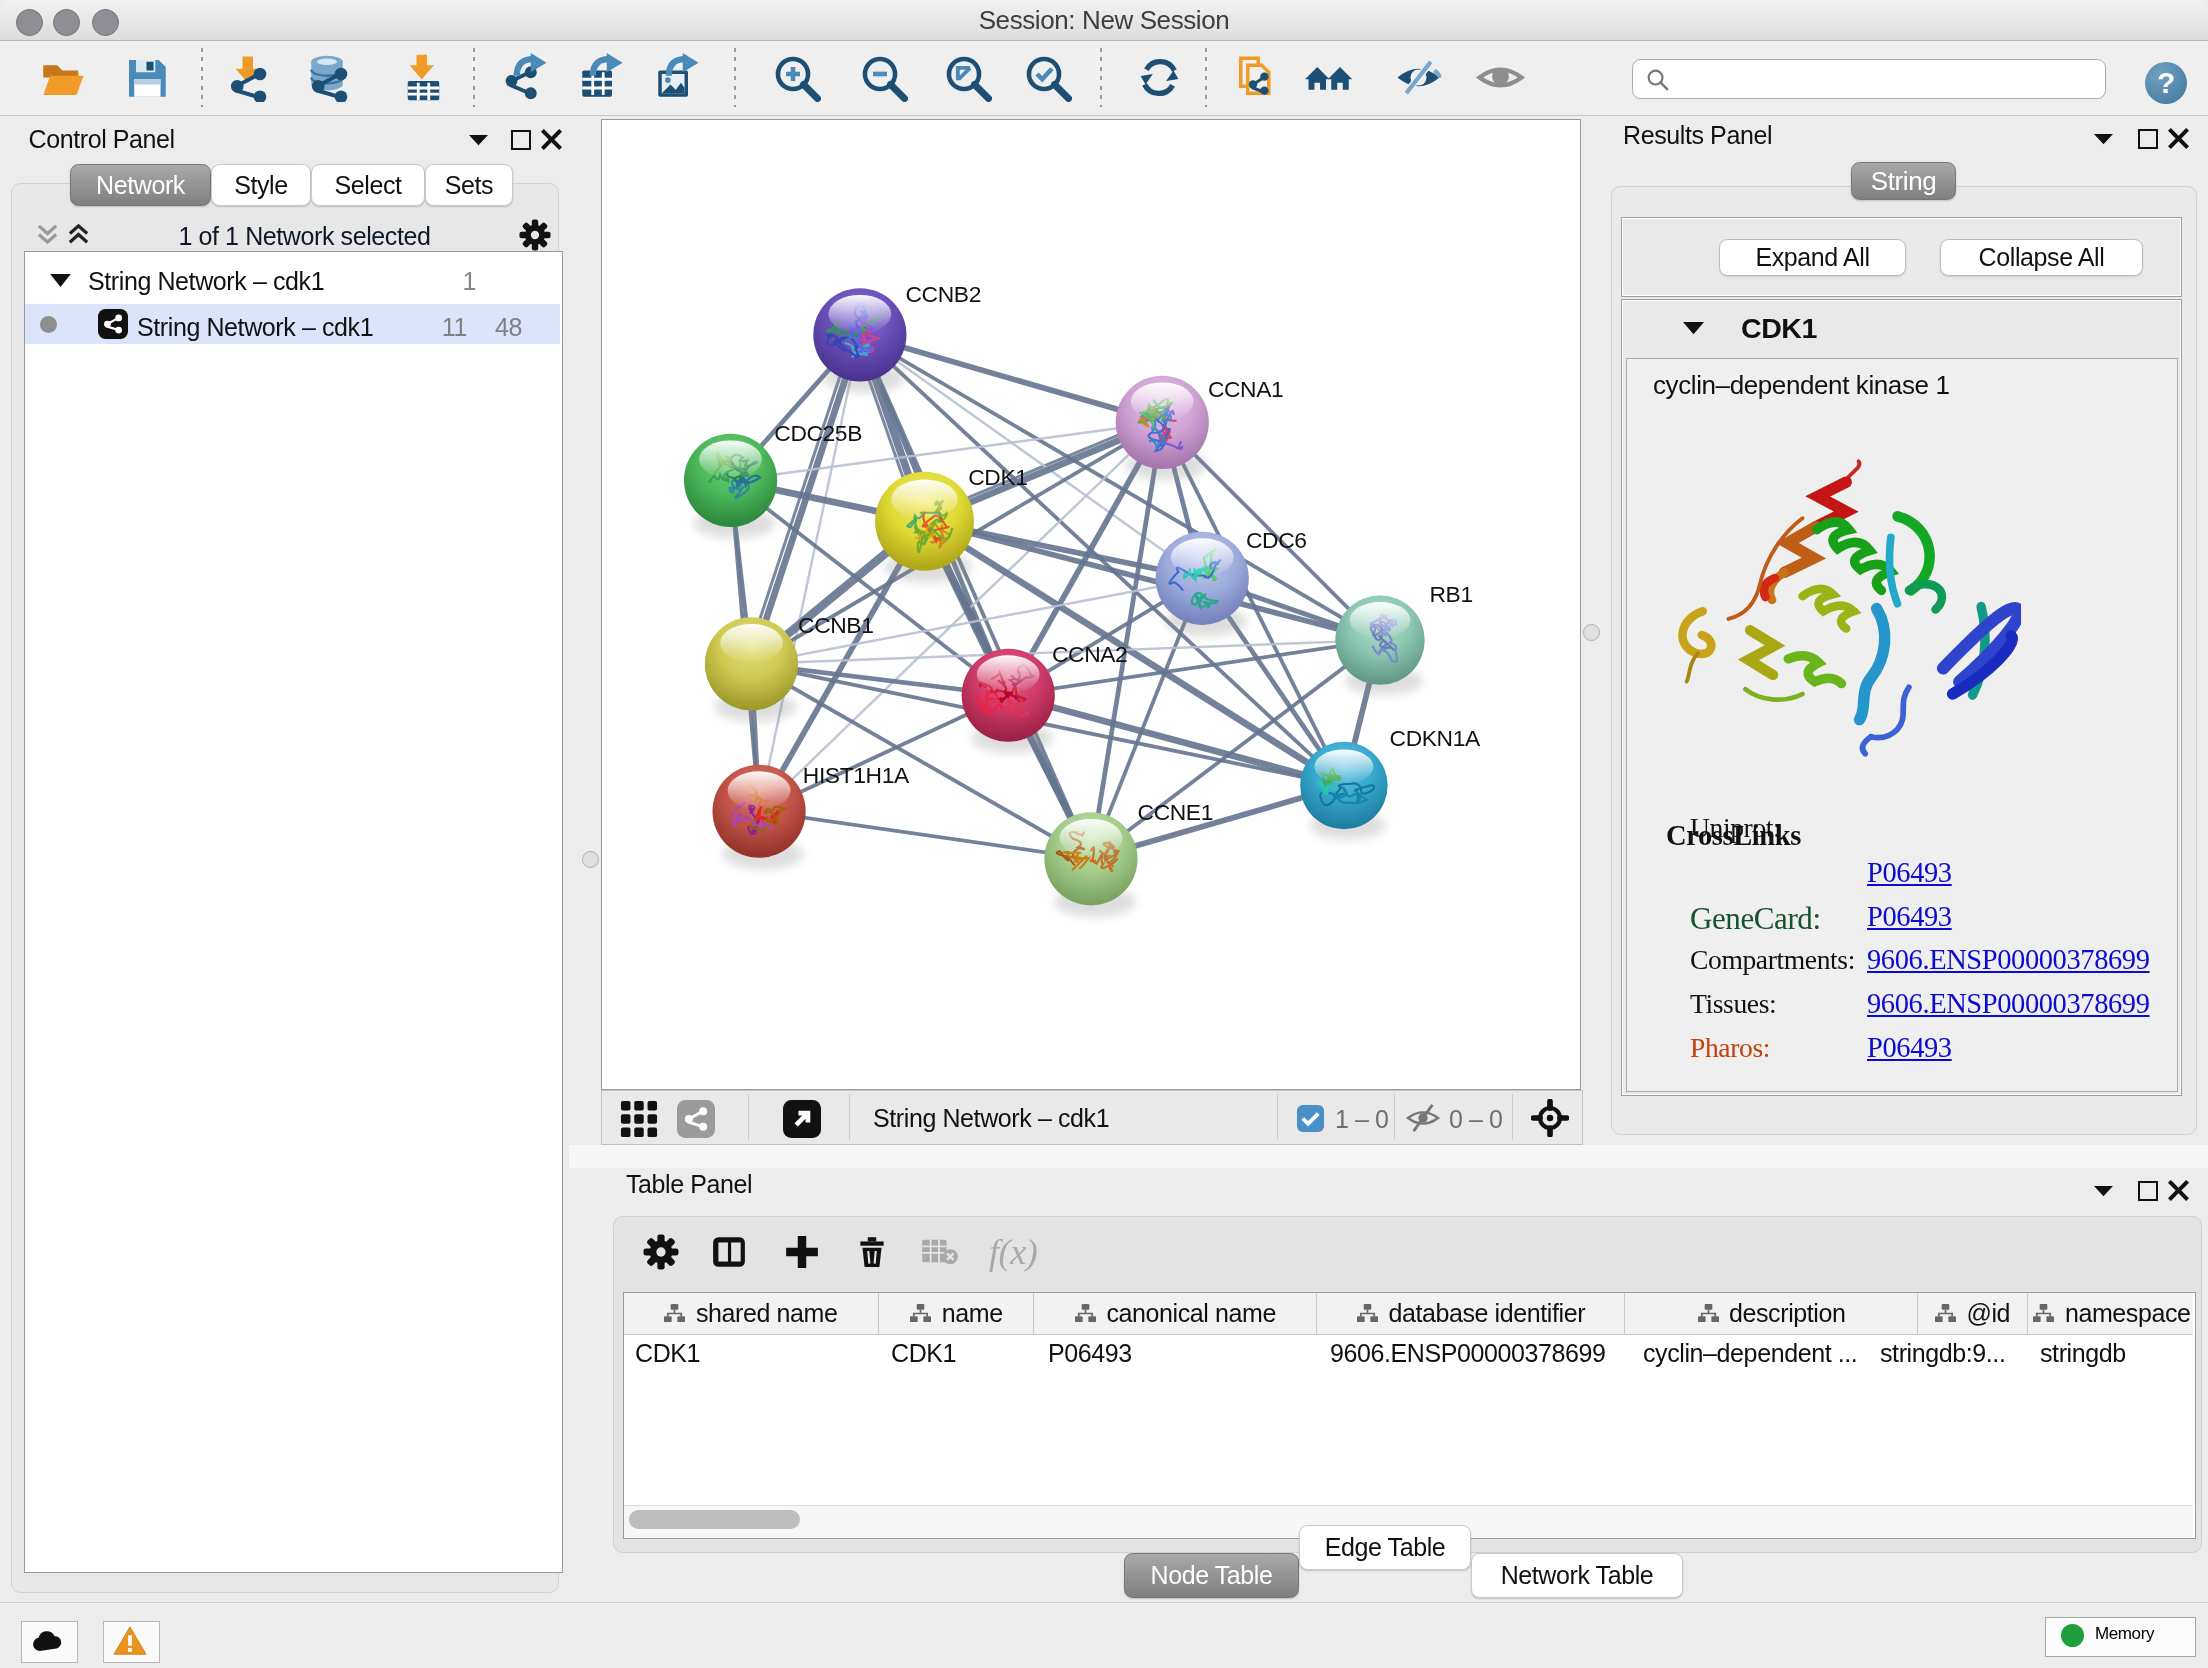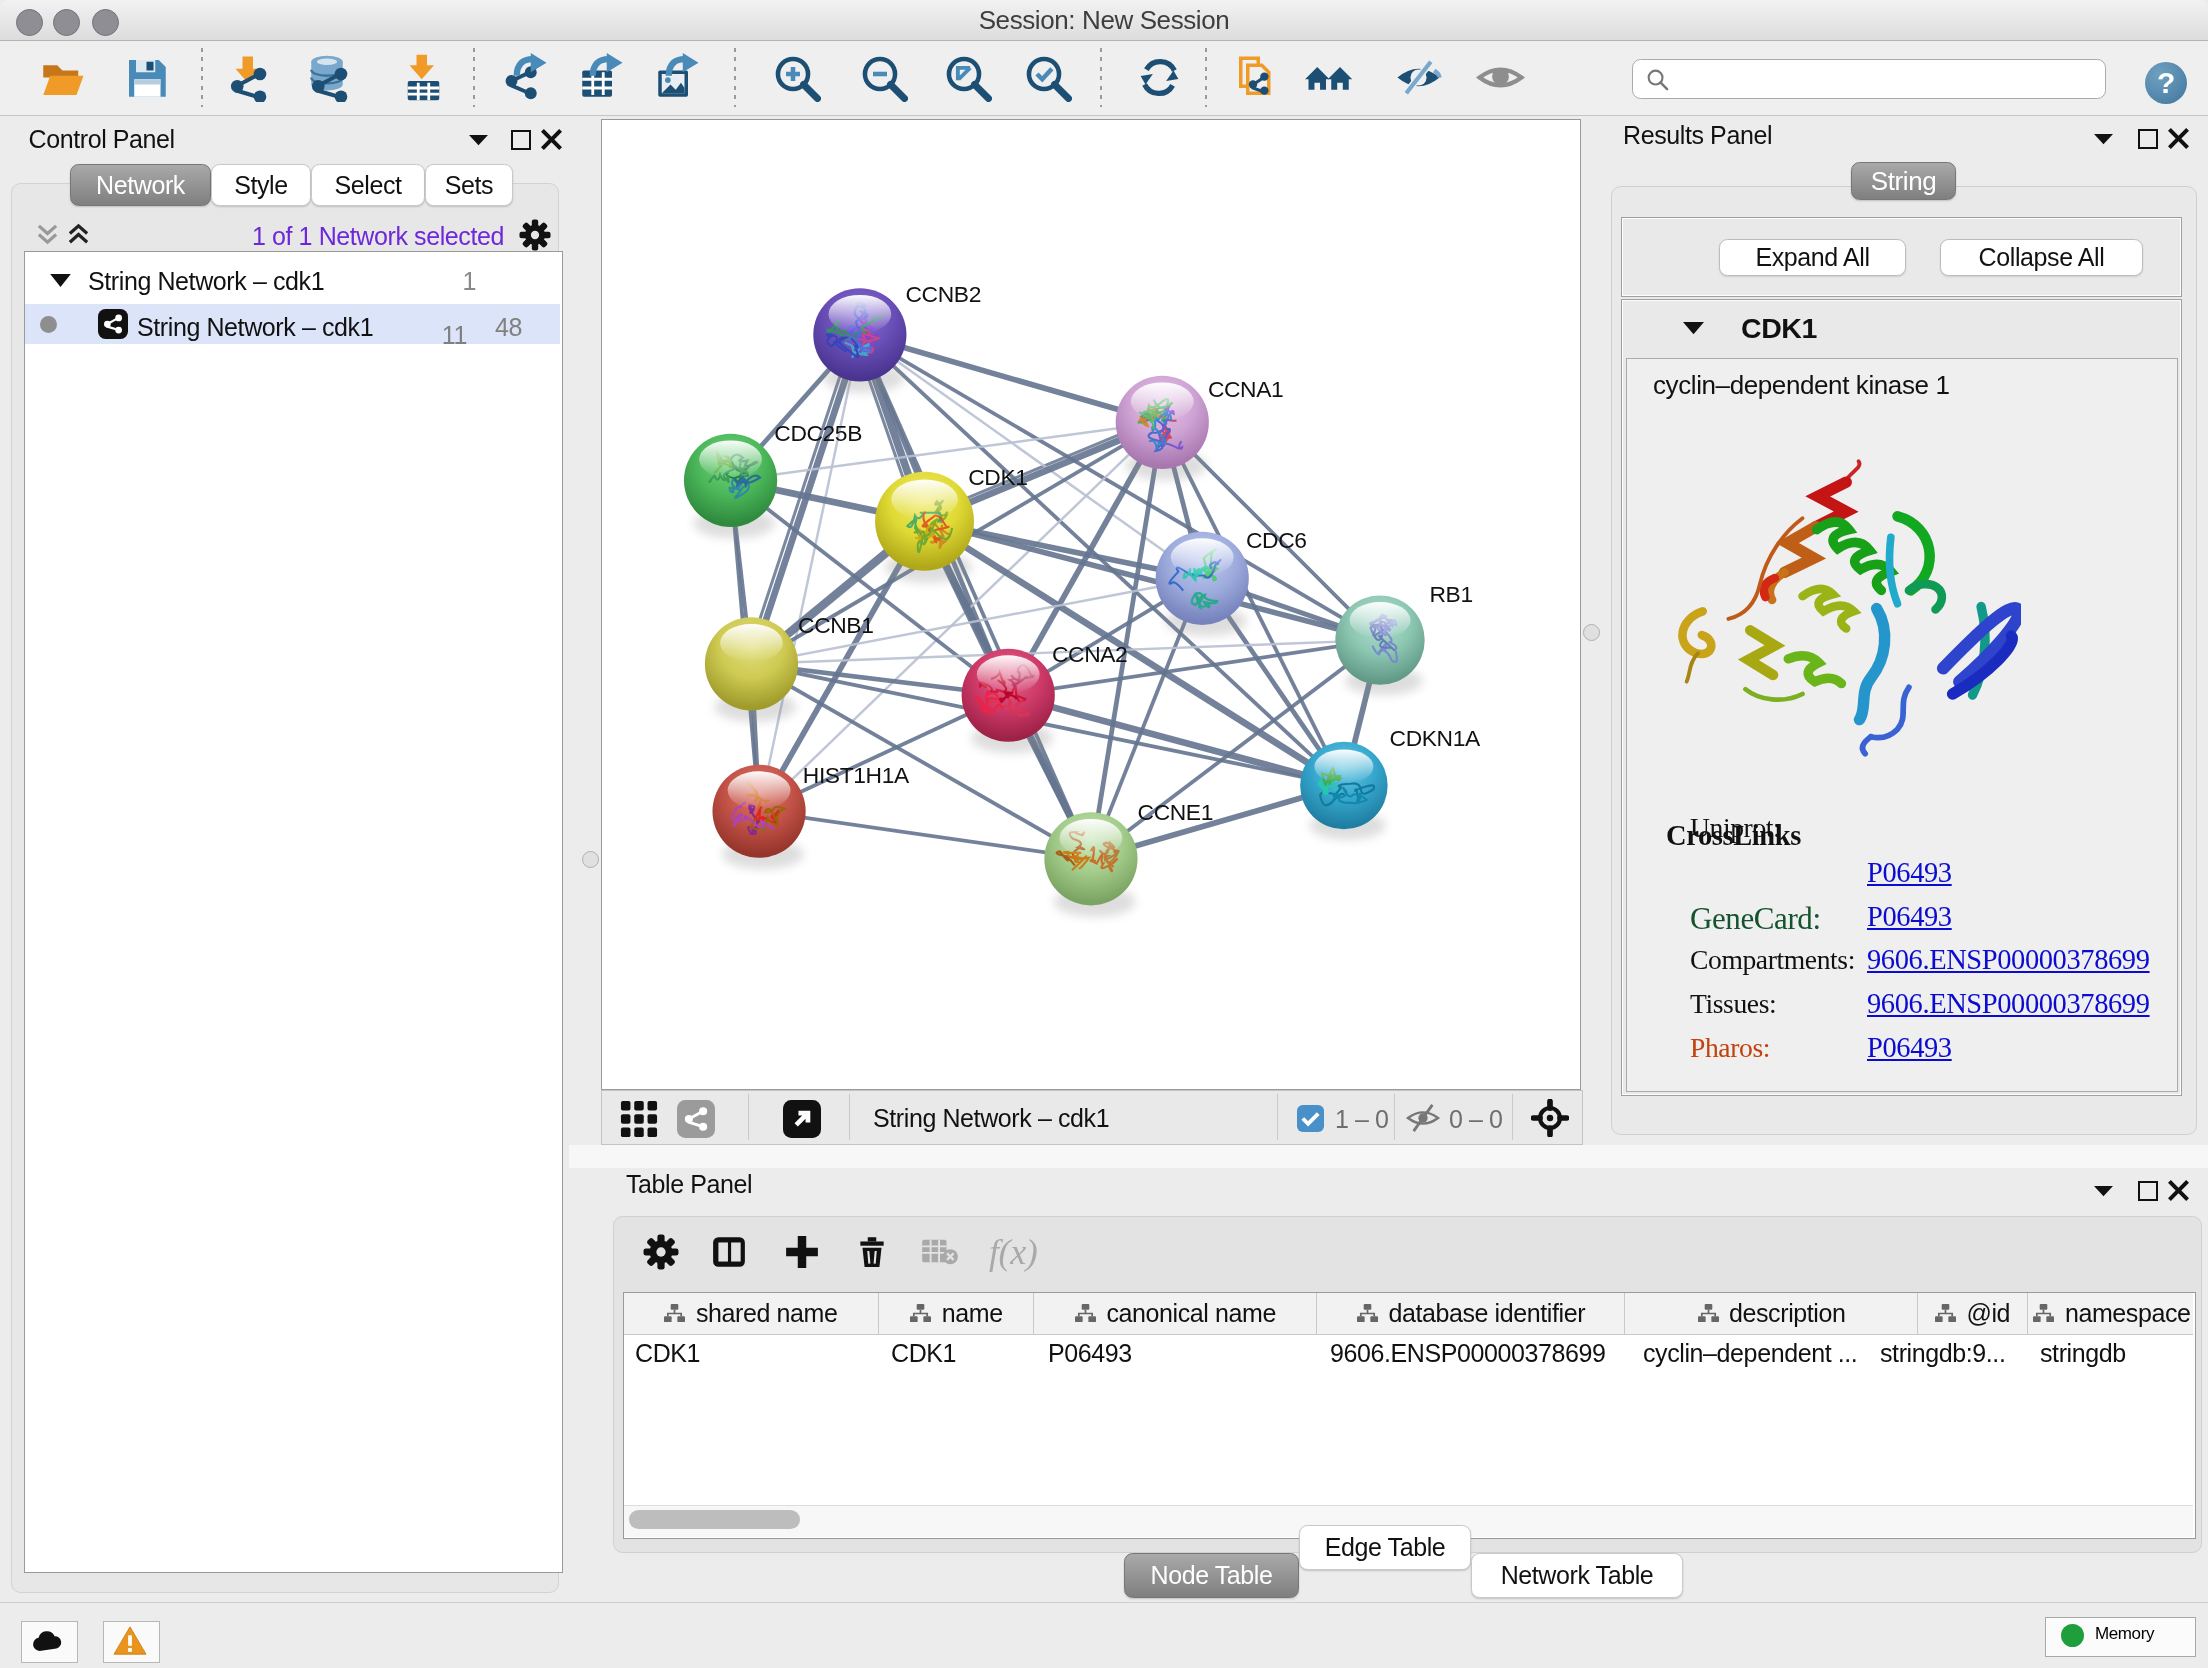--- a/index.html
+++ b/index.html
@@ -192,21 +192,21 @@
       <path d="M3 3 l9 8 9-8"></path>
       <path d="M3 12 l9 8 9-8"></path>
     </g>
   </svg>
 <svg class="a" style="left:67px;top:223px;" width="23" height="23" viewBox="0 0 24 24">
  <g fill="none" stroke="#222" stroke-width="3.4">
       <path d="M3 11 l9-8 9 8"></path>
       <path d="M3 20 l9-8 9 8"></path>
     </g>
   </svg>
-<div class="a" style="left:105px;top:222px;width:399px;text-align:right;font-size:25px;color:#6d28d9;">1 of 1 Network selected</div>
+<div class="a" style="left:105px;top:222px;width:399px;text-align:center;font-size:25px;color:#0f172a;">1 of 1 Network selected</div>
 <svg class="a" style="left:519px;top:219px;" width="32" height="32" viewBox="0 0 34 34">
     <rect x="13.6" y="0.5" width="6.8" height="8" rx="2.2" transform="rotate(0 17 17)" fill="#111"></rect>
     <rect x="13.6" y="0.5" width="6.8" height="8" rx="2.2" transform="rotate(45 17 17)" fill="#111"></rect>
     <rect x="13.6" y="0.5" width="6.8" height="8" rx="2.2" transform="rotate(90 17 17)" fill="#111"></rect>
     <rect x="13.6" y="0.5" width="6.8" height="8" rx="2.2" transform="rotate(135 17 17)" fill="#111"></rect>
     <rect x="13.6" y="0.5" width="6.8" height="8" rx="2.2" transform="rotate(180 17 17)" fill="#111"></rect>
     <rect x="13.6" y="0.5" width="6.8" height="8" rx="2.2" transform="rotate(225 17 17)" fill="#111"></rect>
     <rect x="13.6" y="0.5" width="6.8" height="8" rx="2.2" transform="rotate(270 17 17)" fill="#111"></rect>
     <rect x="13.6" y="0.5" width="6.8" height="8" rx="2.2" transform="rotate(315 17 17)" fill="#111"></rect>
     <circle cx="17" cy="17" r="10.8" fill="#111"></circle>
@@ -224,21 +224,21 @@
 <svg class="a" style="left:98px;top:309px;" width="30" height="30" viewBox="0 0 32 32">
  <rect x="0" y="0" width="32" height="32" rx="8" fill="#111"></rect>
  <g fill="#fff">
       <circle cx="10" cy="16" r="3.6"></circle>
       <circle cx="22" cy="9.5" r="3.6"></circle>
       <circle cx="22" cy="22.5" r="3.6"></circle>
  <path d="M9.4 14.9 21.2 8.4l1.2 2.1-11.8 6.5zM9.5 17.3 21.5 21l-0.8 2.3-12-3.7z"></path>
     </g>
   </svg>
 <div class="a" style="left:137px;top:313px;font-size:25px;color:#111;">String Network – cdk1</div>
-<div class="a" style="left:418px;top:313px;width:49px;text-align:right;font-size:25px;color:#808080;margin-top:8px;">11</div>
+<div class="a" style="left:418px;top:313px;width:49px;text-align:right;font-size:25px;color:#808080;">11</div>
 <div class="a" style="left:480px;top:313px;width:42px;text-align:right;font-size:25px;color:#808080;">48</div>
 <div class="a" style="left:601px;top:119px;width:978px;height:969px;background:#fff;border:1px solid #9a9a9a;"></div>
 <svg class="a" style="left:601px;top:119px;" width="978" height="969" viewBox="0 0 1028 1019">
     <defs>
       <filter id="blur6" x="-50%" y="-50%" width="200%" height="200%">
         <feGaussianBlur stdDeviation="5"></feGaussianBlur>
       </filter>
       <linearGradient id="gloss" x1="0" y1="0" x2="0" y2="1">
         <stop offset="0" stop-color="#fff" stop-opacity="0.97"></stop>
         <stop offset="0.7" stop-color="#fff" stop-opacity="0.25"></stop>

